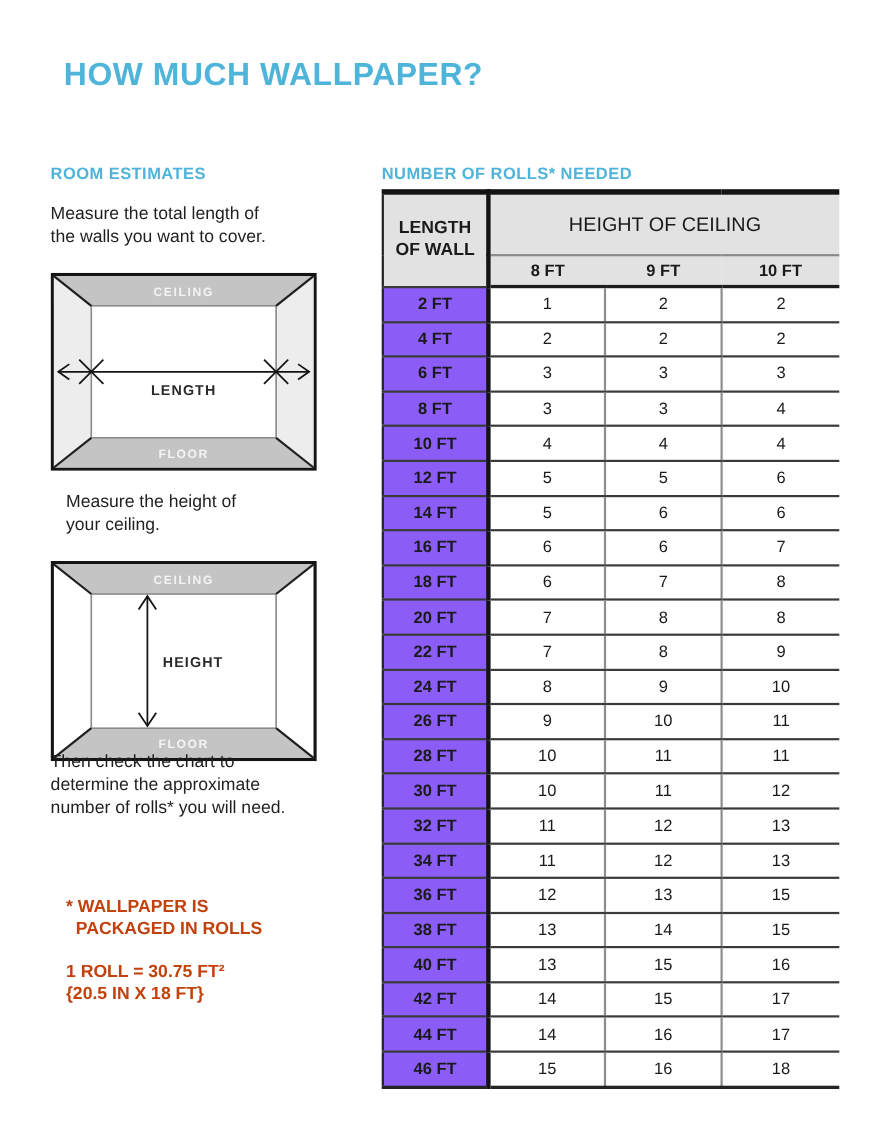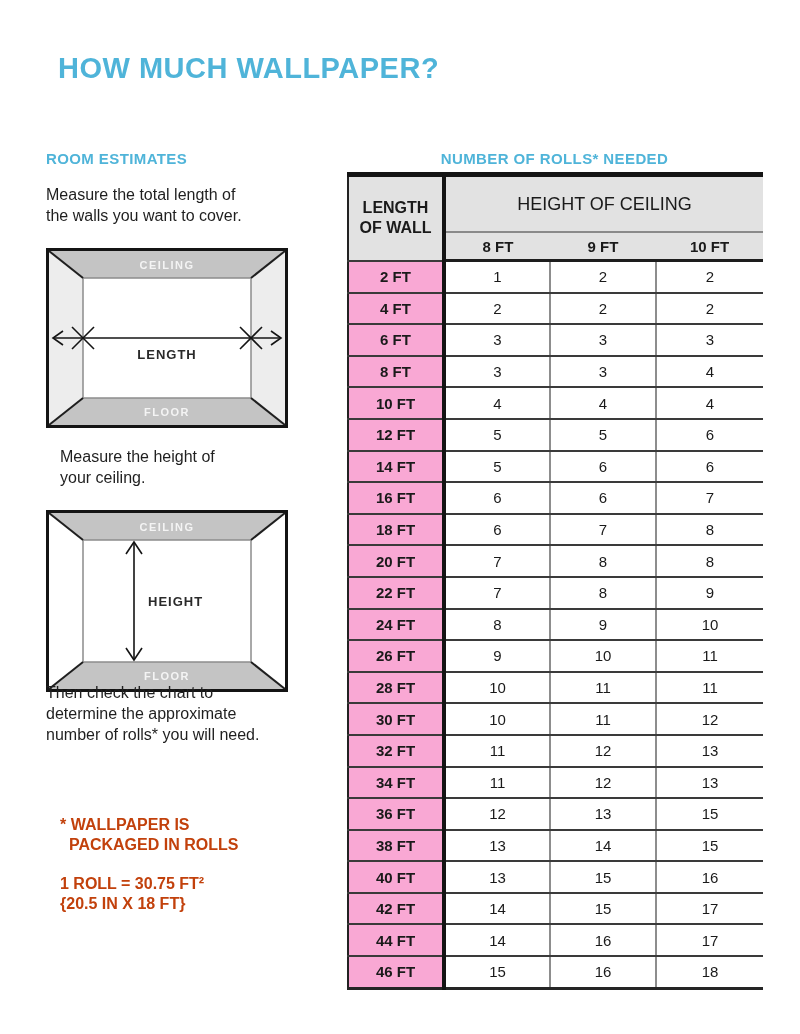--- a/index.html
+++ b/index.html
@@ -10,21 +10,21 @@
   }
   .abs{position:absolute;}
   #page-title{
     left:46px;top:40px;font-size:29px;font-weight:bold;letter-spacing:0.5px;
     color:#4fb4d9;margin:12px;
   }
   .section-heading{
     font-size:15px;font-weight:bold;letter-spacing:0.4px;color:#4fb4d9;margin:0;
   }
   #room-estimates-heading{left:46px;top:150px;}
-  #table-heading{left:347px;top:150px;width:415px;text-align:center;}
+  #table-heading{left:347px;top:150px;width:415px;text-align:left;}
   .body-text{
     font-size:16px;line-height:21px;margin:0;white-space:pre-line;color:#1f1f1f;
   }
   .bold-note{
     font-size:16px;line-height:20px;margin:14px;white-space:pre-wrap;font-weight:bold;color:#c2410c;
   }
   #para1{left:46px;top:184px;}
   #para2{left:46px;top:446px;margin-left:14px;}
   #para3{left:46px;top:682px;}
   #note1{left:46px;top:801px;}
@@ -59,21 +59,21 @@
   }
   #group-header-cell{
     font-size:18px;font-weight:normal;height:54px;
     border-bottom:2px solid #8a8a8a;
   }
   .sub-header{
     font-size:15px;font-weight:bold;height:26px;
     border-bottom:3px solid #1d1d1d;
   }
   #rolls-table tbody th.row-label{
-    background:#f9a8d4;font-weight:bold;font-size:15px;
+    background:#8b5cf6;font-weight:bold;font-size:15px;
     border-right:4px solid #141414;border-bottom:2px solid #3a3a3a;
     height:29.6px;
   }
   #rolls-table tbody td{
     background:#ffffff;border-bottom:2px solid #3a3a3a;height:29.6px;
   }
   #rolls-table tbody td + td{border-left:2px solid #8d8d8d;}
 </style>
 </head>
 <body>

